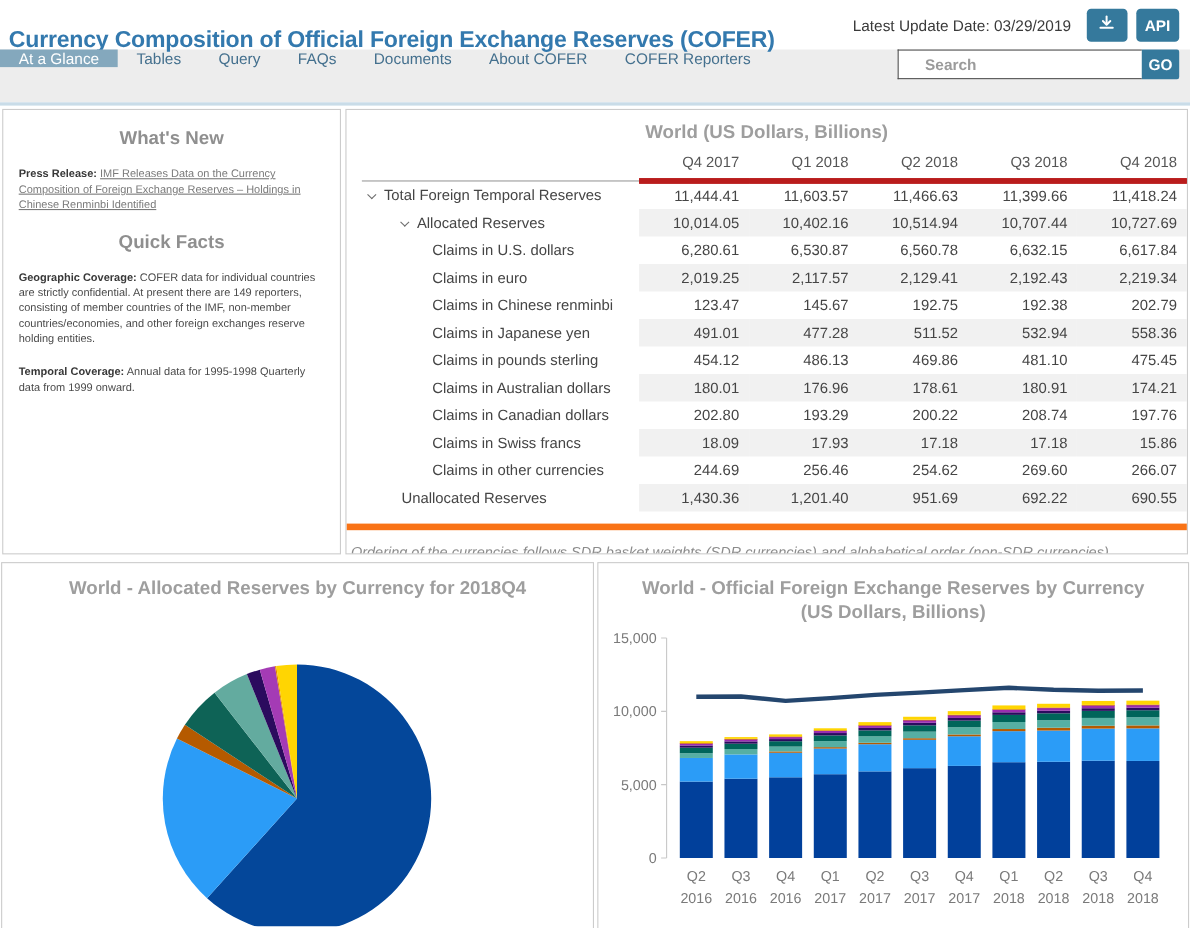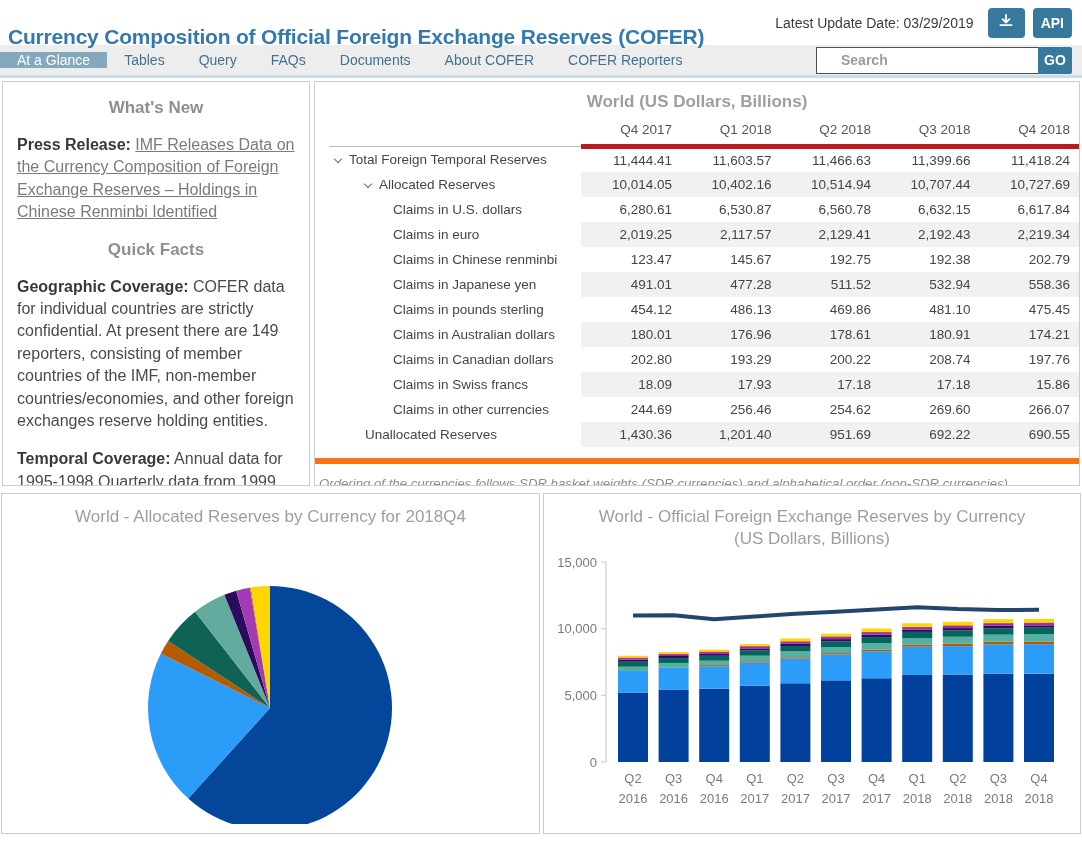--- a/index.html
+++ b/index.html
@@ -10,21 +10,21 @@
   .hdr { height: 45px; display: flex; align-items: center; padding: 0 10px 0 8px; }
   .hdr-title { color: #3379AE; font-size: 21px; font-weight: 700; letter-spacing: -0.2px; margin-top: 28px; }
   .hdr-right { margin-left: auto; display: flex; align-items: center; gap: 8px; }
   .hdr-update { font-size: 14px; color: #3A3A3A; margin-right: 6px; }
   .hdr-btn { background: #35799C; color: #fff; border: none; border-radius: 4px;
              height: 30px; min-width: 37px; padding: 0 8px; font-size: 14px; font-weight: 700;
              display: flex; align-items: center; justify-content: center; cursor: pointer;
              font-family: "Liberation Sans", sans-serif; }
 
   
-  .nav { height: 30px; background: #EDEDED; display: flex; align-items: center; }
+  .nav { height: 48px; background: #EDEDED; display: flex; align-items: flex-start; }
   .nav-tabs { display: flex; }
   .nav-tab { display: flex; align-items: center; padding: 0 17px; font-size: 14px;
              color: #44708E; cursor: pointer; }
   .nav-tab.active { background: #84A8BD; color: #fff; }
   .nav-right { margin-left: auto; display: flex; align-items: center; padding-right: 10px; }
   .search-box { display: flex; }
   .search-input { width: 222px; height: 27px; border: 1px solid #4F4F4F; border-right: none;
                   padding: 0 24px; font-size: 14px; color: #be185d; font-family: "Liberation Sans", sans-serif; font-weight: bold; }
   .search-input::placeholder { color: #9B9B9B; }
   .go-btn { width: 34px; height: 27px; background: #35799C; color: #fff; border: none;
@@ -33,21 +33,21 @@
   .nav-underline { height: 3px; background: #C9DCE8; }
 
   
   .row-top { display: flex; gap: 4px; padding: 0 2px; margin-top: 3px; height: 405px; border-radius: 32px; }
   .row-bottom { display: flex; gap: 3px; padding: 0 1px; margin-top: 7px; height: 341px; }
   .panel { background: #fff; border: 1px solid #CCCCCC; overflow: hidden; }
 
   
   .sidebar { width: 308px; padding: 12px 14px; }
   .side-h { text-align: center; color: #8F8F8F; font-size: 17px; font-weight: 600; margin: 4px 0 16px; }
-  .side-p { font-size: 16px; color: #4A4A4A; line-height: 1.4; margin-bottom: 16px; }
+  .side-p { font-size: 10px; color: #4A4A4A; line-height: 1.4; margin-bottom: 16px; }
   .side-b { font-weight: 700; color: #383838; }
   .side-link { color: #7A7A7A; text-decoration: underline; cursor: pointer; }
 
   
   .tbl-panel { flex: 1; padding: 10px 0 0 0; display: flex; flex-direction: column; }
   .tbl-title { text-align: center; color: #9E9E9E; font-size: 17px; font-weight: 600; margin-bottom: 4px; }
   table.cofer { border-collapse: collapse; margin-left: 14px; }
   table.cofer th { font-weight: 400; color: #555; font-size: 13.5px; text-align: right;
                    padding: 6px 9px 7px 0; border-bottom: 5px solid #b91c1c; }
   table.cofer th.lblcol { border-bottom: 1px solid #B9B9B9; }
@@ -60,21 +60,21 @@
   .ind-2 { padding-left: 64px !important; }
   .chev { display: inline-block; width: 6px; height: 6px; border-right: 1.6px solid #6E6E6E;
           border-bottom: 1.6px solid #6E6E6E; transform: rotate(45deg);
           margin-right: 8px; vertical-align: 2px; cursor: pointer; }
   .tbl-note-wrap { margin-top: 11px; border-top: 6px solid #f97316; padding: 12px 8px 0 4px; }
   .tbl-note { font-style: italic; color: #8C8C8C; font-size: 13.2px; }
 
   
   .chart-panel-left { width: 539px; padding-top: 12px; }
   .chart-panel-right { flex: 1; padding-top: 12px; }
-  .chart-title { text-align: center; color: #9E9E9E; font-size: 17px; font-weight: 400; line-height: 1.3; }
+  .chart-title { text-align: center; color: #9E9E9E; font-size: 17px; font-weight: 700; line-height: 1.3; }
   svg text { font-family: "Liberation Sans", sans-serif; }
 </style>
 </head>
 <body>
 
 <div class="page">
 
   <div class="hdr">
     <div class="hdr-title">Currency Composition of Official Foreign Exchange Reserves (COFER)</div>
     <div class="hdr-right">

